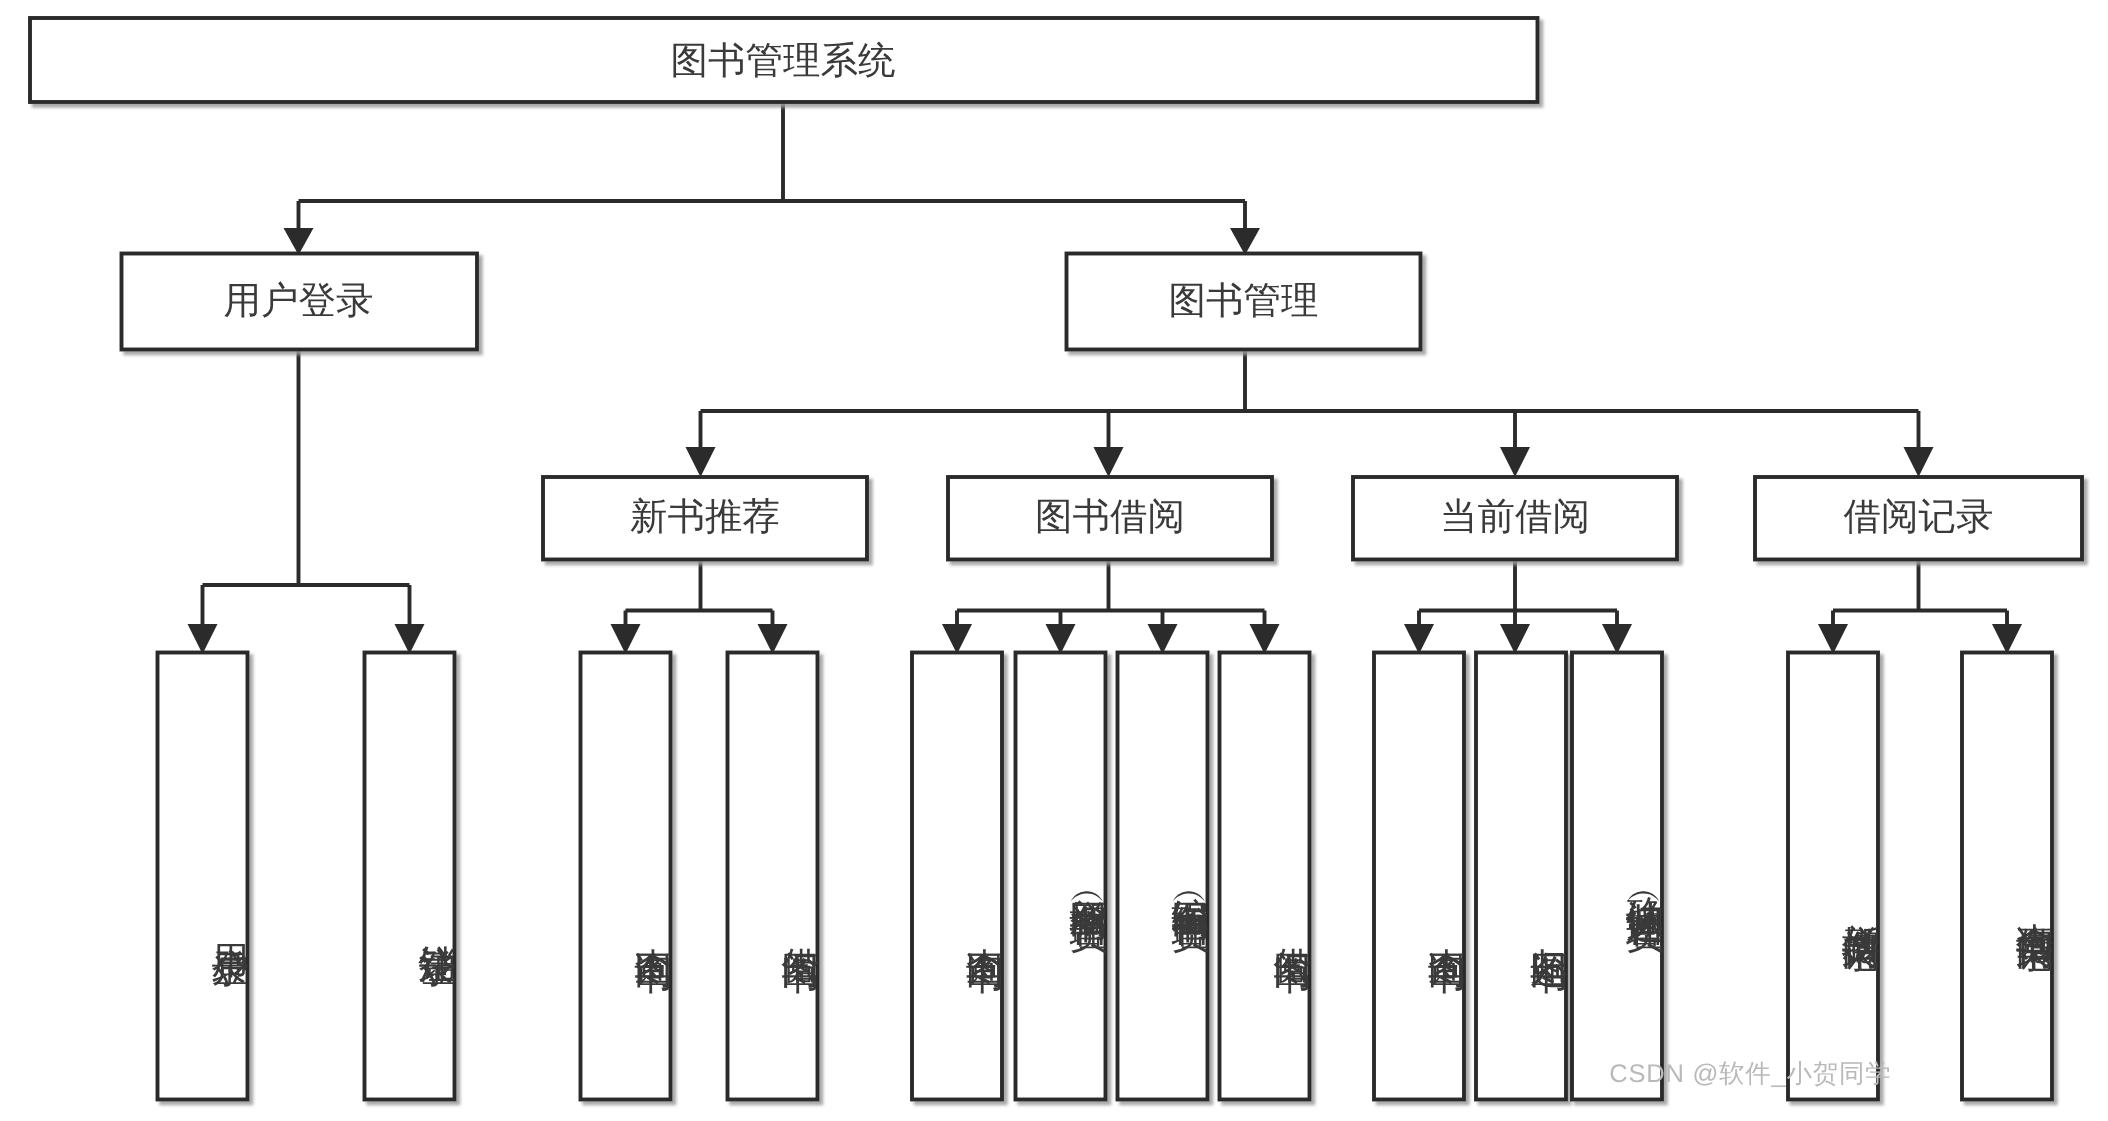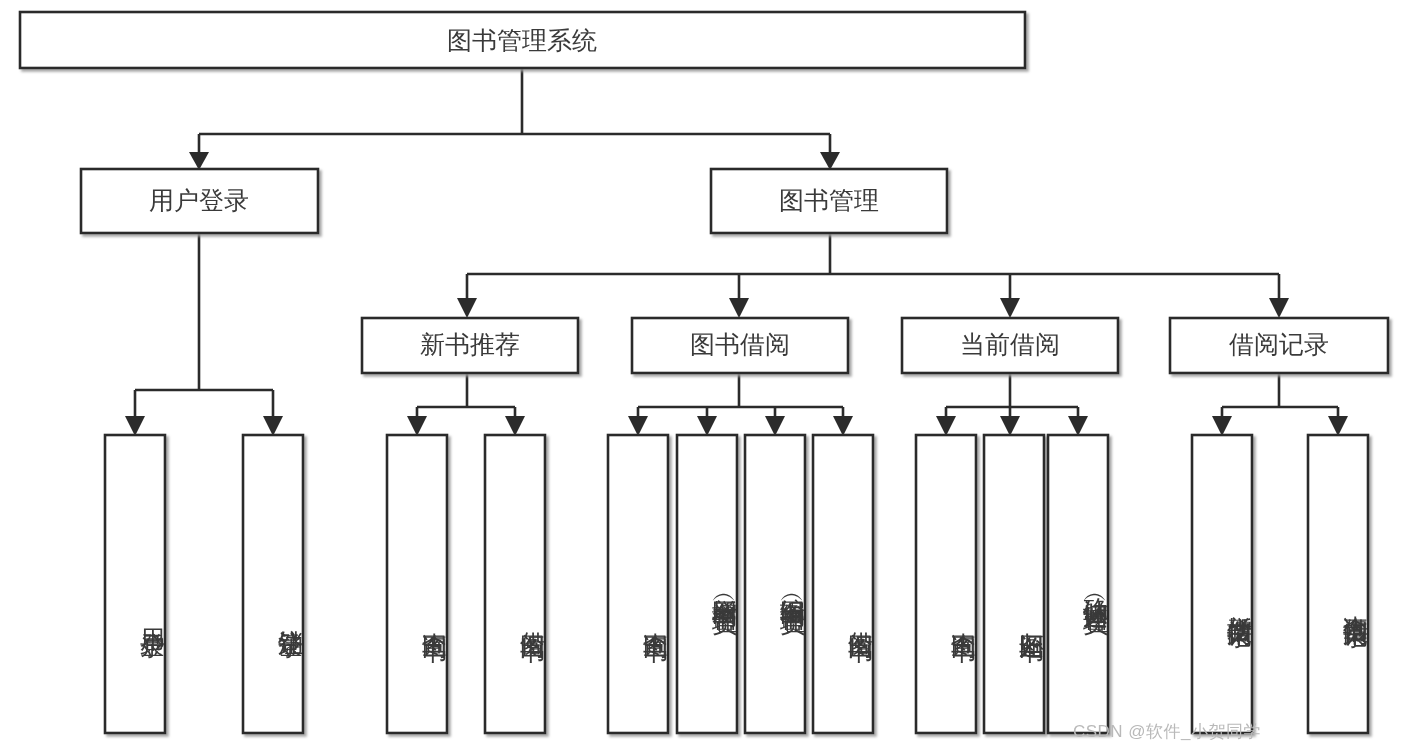--- a/index.html
+++ b/index.html
@@ -45,21 +45,21 @@
     font-family:"Liberation Sans","DejaVu Sans",sans-serif;
     font-size:25px;
     line-height:1;
     white-space:nowrap;
     pointer-events:none;
   }
 
   .watermark{
     position:absolute;
     right:10px;
-    bottom:4px;
+    bottom:20px;
     color:#b9b9b9;
     font-size:17px;
     font-family:"Liberation Sans","DejaVu Sans",sans-serif;
     letter-spacing:0.5px;
     white-space:nowrap;
     pointer-events:none;
   }
 </style>
 </head>
 <body>

